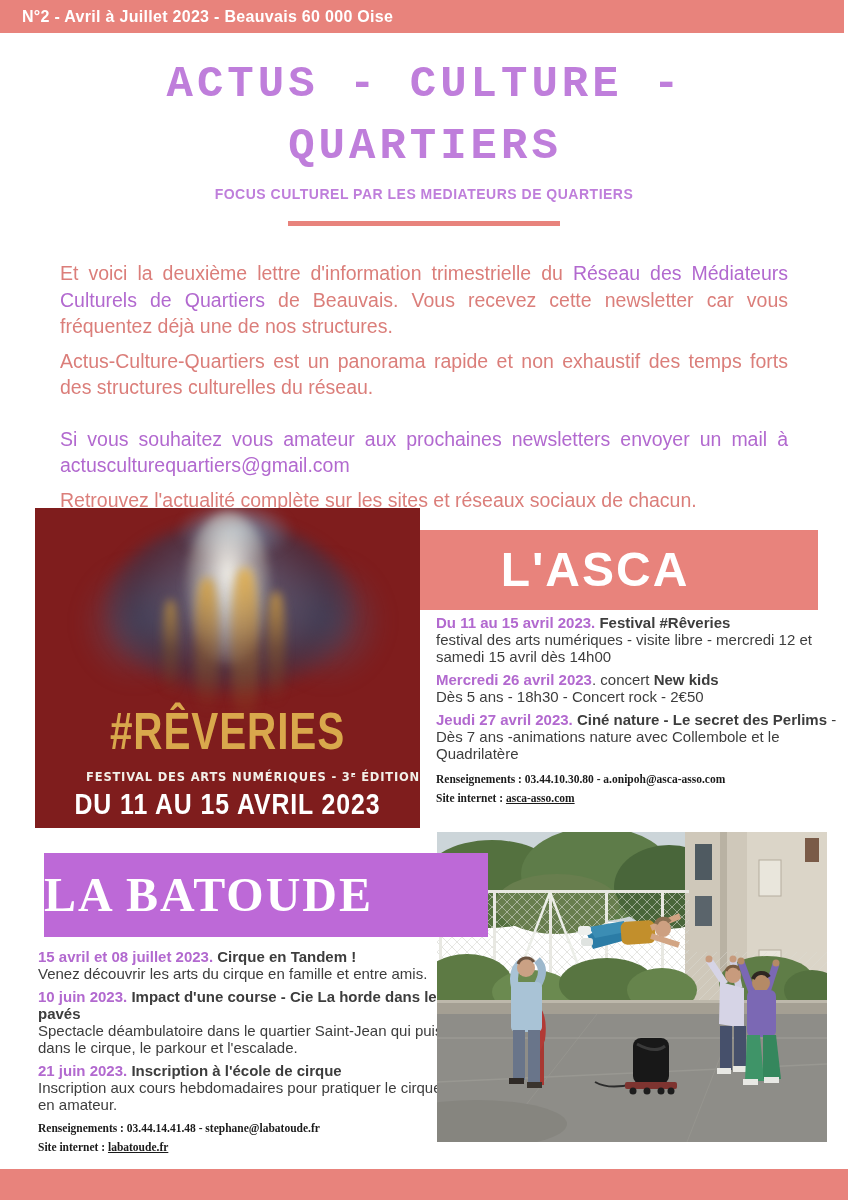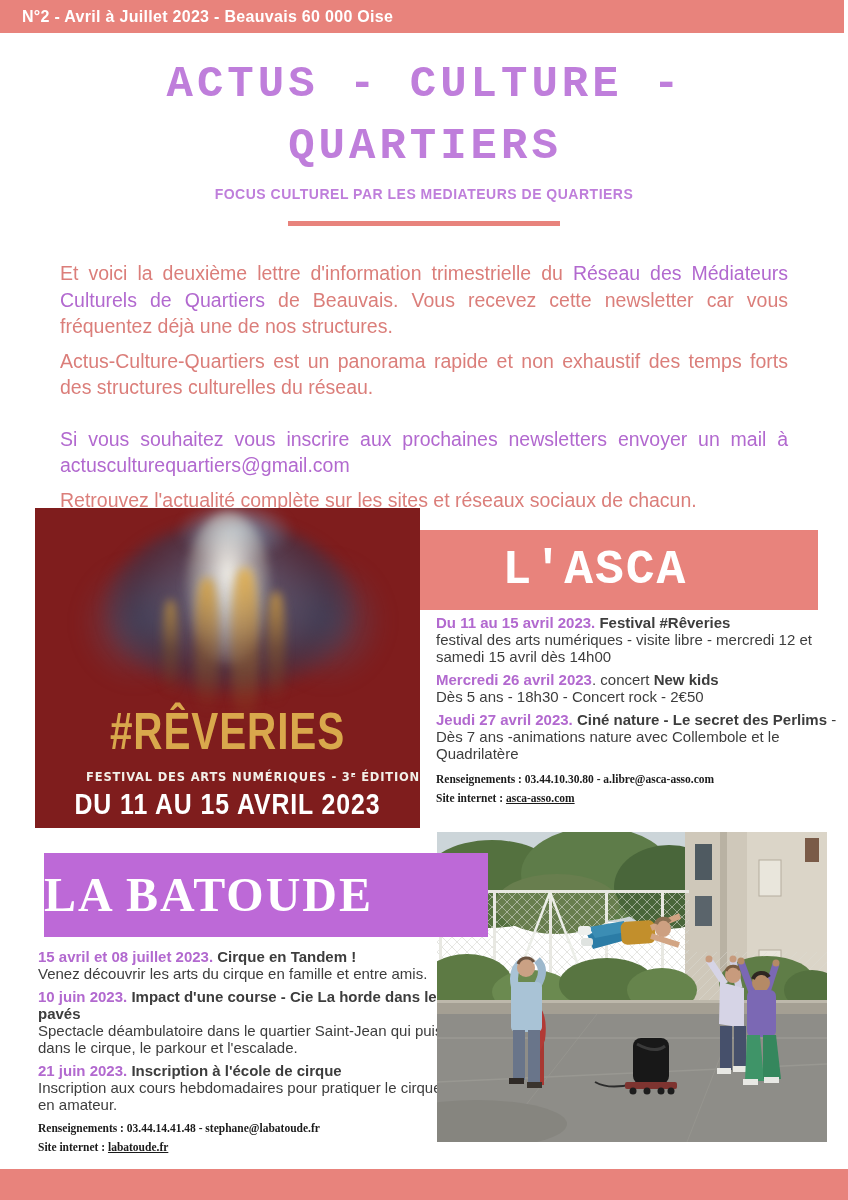--- a/index.html
+++ b/index.html
@@ -29,21 +29,21 @@
   .intro p{margin:8px}
   .intro p:nth-child(3){margin-top:25px}
 
   .sg-salmon{color:var(--salmon-text)}
   .sg-purple{color:var(--purple-text)}
   .sg-dark{color:var(--dark)}
   .sg-b{font-weight:700}
 
   
   .asca-banner{position:absolute;left:372px;top:530px;width:446px;height:80px;background:var(--salmon);
-    z-index:1;color:#fff;font-family:Liberation Mono, monospace;font-weight:700;font-size:48px;
+    z-index:1;color:#fff;font-family:Liberation Sans, sans-serif;font-weight:700;font-size:48px;
     text-align:center;line-height:80px;letter-spacing:2px}
 
   .poster{position:absolute;left:35px;top:508px;width:385px;height:320px;background:#7f1d1d;z-index:2;overflow:hidden}
   .art{position:absolute;border-radius:50%}
   .a1{left:70px;top:14px;width:250px;height:172px;filter:blur(7px);
       background:radial-gradient(ellipse at 50% 45%,rgba(96,130,165,.78),rgba(38,62,92,.5) 55%,rgba(10,15,25,0) 78%)}
   .a9{left:140px;top:-8px;width:120px;height:62px;filter:blur(4px);
       background:radial-gradient(ellipse,rgba(135,168,200,.85),rgba(135,168,200,0) 70%)}
   .a7{left:44px;top:52px;width:115px;height:125px;filter:blur(9px);
       background:radial-gradient(ellipse,rgba(70,100,135,.55),rgba(70,100,135,0) 70%)}
@@ -94,21 +94,21 @@
     <span class="tl">ACTUS - CULTURE -</span>
     <span class="tl">QUARTIERS</span>
   </h1>
 
   <div class="subtitle">FOCUS CULTUREL PAR LES MEDIATEURS DE QUARTIERS</div>
   <div class="divider"></div>
 
   <div class="intro">
     <p><span class="sg-salmon">Et voici la deuxième lettre d'information trimestrielle du </span><span class="sg-purple">Réseau des Médiateurs Culturels de Quartiers</span><span class="sg-salmon"> de Beauvais. Vous recevez cette newsletter car vous fréquentez déjà une de nos structures.</span></p>
     <p><span class="sg-salmon">Actus-Culture-Quartiers est un panorama rapide et non exhaustif des temps forts des structures culturelles du réseau.</span></p>
-    <p><span class="sg-purple">Si vous souhaitez vous inscrire aux prochaines newsletters envoyer un mail à actusculturequartiers@gmail.com</span></p>
+    <p><span class="sg-purple">Si vous souhaitez vous amateur aux prochaines newsletters envoyer un mail à actusculturequartiers@gmail.com</span></p>
     <p><span class="sg-salmon">Retrouvez l'actualité complète sur les sites et réseaux sociaux de chacun.</span></p>
     <p><span class="sg-salmon">Bonne lecture !</span></p>
   </div>
 
   <div class="asca-banner">L'ASCA</div>
 
   <div class="poster">
     <div class="art a7"></div>
     <div class="art a8"></div>
     <div class="art a1"></div>
@@ -130,21 +130,21 @@
     </div>
     <div class="event">
       <div class="ev-title"><span class="sg-purple sg-b">Mercredi 26 avril 2023</span><span class="sg-dark">.  concert </span><span class="sg-dark sg-b">New kids</span></div>
       <div class="ev-desc">Dès 5 ans - 18h30 - Concert rock - 2€50</div>
     </div>
     <div class="event">
       <div class="ev-title"><span class="sg-purple sg-b">Jeudi 27 avril 2023.</span><span class="sg-dark"> </span><span class="sg-dark sg-b">Ciné nature - Le secret des Perlims</span><span class="sg-dark"> - Dès 7 ans -animations nature avec Collembole et le Quadrilatère</span></div>
       <div class="ev-desc"></div>
     </div>
     <div class="contact">
-      <div class="c-line">Renseignements :  03.44.10.30.80 - a.libre@asca-asso.com</div>
+      <div class="c-line">Renseignements :  03.44.10.30.80 - a.onipoh@asca-asso.com</div>
       <div class="c-line">
         <span>Site internet : </span><a href="#" class="site-link">asca-asso.com</a>
       </div>
     </div>
   </div>
 
   <svg class="photo" viewBox="0 0 390 310" xmlns="http://www.w3.org/2000/svg">
     <defs>
       <pattern id="fp1" width="10" height="10" patternUnits="userSpaceOnUse">
         <path d="M0,10 L10,0" stroke="#dadbd4" stroke-width="1"></path>

